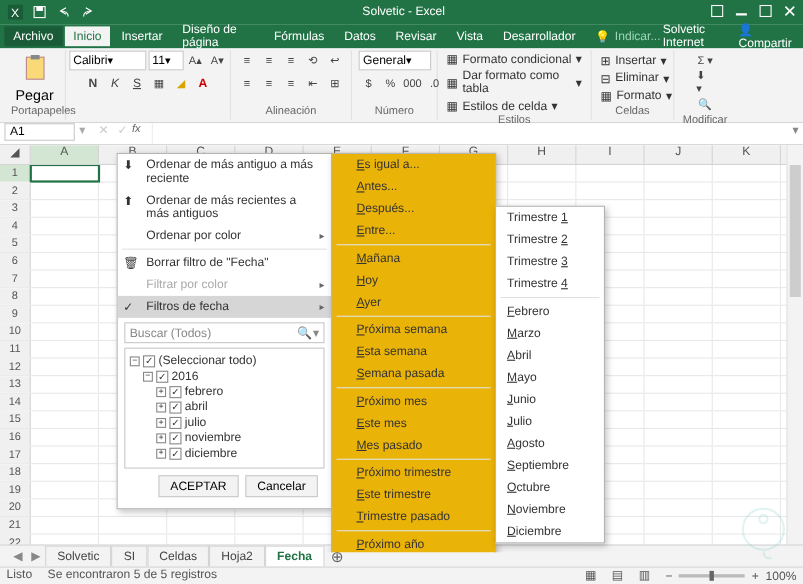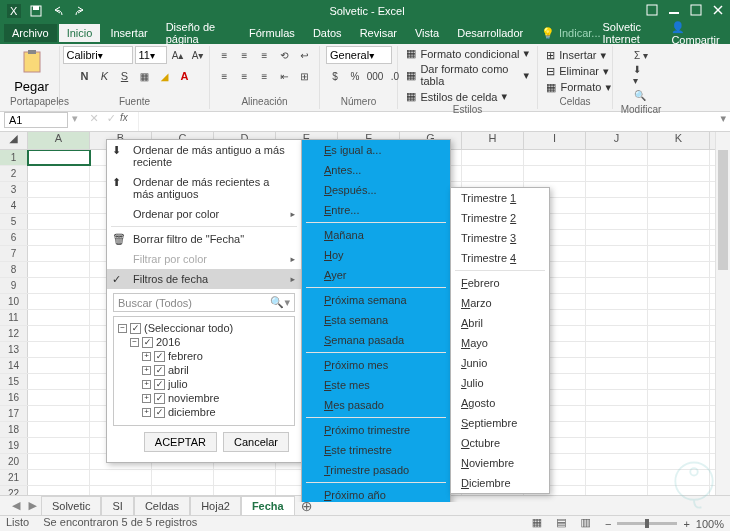--- a/index.html
+++ b/index.html
@@ -51,21 +51,21 @@
 .menu1 .checkarea{padding:4px 6px}
 .menu1 .searchbox{border:1px solid #c8c8c8;padding:2px 4px;display:flex;align-items:center;justify-content:space-between;color:#888}
 .menu1 .tree{border:1px solid #c8c8c8;margin-top:4px;padding:4px;height:110px;font-size:10px;color:#333}
 .menu1 .tree .node{padding:1px 0;display:flex;align-items:center;gap:3px}
 .menu1 .tree .ind1{padding-left:12px}
 .menu1 .tree .ind2{padding-left:24px}
 .menu1 .tog{width:9px;height:9px;border:1px solid #888;display:flex;align-items:center;justify-content:center;font-size:8px;line-height:8px}
 .menu1 .chk{width:11px;height:11px;border:1px solid #888;display:flex;align-items:center;justify-content:center;font-size:9px}
 .menu1 .btns{display:flex;gap:6px;justify-content:flex-end;padding:6px}
 .menu1 .btns button{padding:3px 10px;border:1px solid #c8c8c8;background:#f3f3f3;font-size:11px}
-.menu2{position:absolute;left:301px;top:7px;width:150px;background:#0ea5e9;border:1px solid #b5b5b5;box-shadow:2px 2px 6px rgba(0,0,0,.25);z-index:11}
+.menu2{position:absolute;left:301px;top:7px;width:150px;background:#eab308;border:1px solid #b5b5b5;box-shadow:2px 2px 6px rgba(0,0,0,.25);z-index:11}
 .menu2 .mitem{padding:4px 8px 4px 22px;color:#333;cursor:pointer;position:relative;font-size:11px}
 .menu2 .sep{height:1px;background:#e1e1e1;margin:2px 4px}
 .menu3{position:absolute;left:450px;top:55px;width:100px;background:#fff;border:1px solid #b5b5b5;box-shadow:2px 2px 6px rgba(0,0,0,.25);z-index:12}
 .menu3 .mitem{padding:4px 10px;color:#333;cursor:pointer;font-size:11px}
 .menu3 .sep{height:1px;background:#e1e1e1;margin:2px 4px}
 .tabstrip{position:absolute;bottom:16px;left:0;right:0;height:20px;background:#f3f3f3;border-top:1px solid #d4d4d4;display:flex;align-items:center;padding:0 8px;gap:0;font-size:11px}
 .tabstrip .navarr{color:#888;padding:0 4px}
 .tabstrip .stab{padding:3px 10px;border:1px solid #d4d4d4;border-bottom:none;background:#f3f3f3;color:#444}
 .tabstrip .stab.active{background:#fff;border-bottom:1px solid #fff;color:#217346;font-weight:600}
 .tabstrip .addtab{padding:0 6px;color:#666;font-size:14px}
@@ -174,21 +174,20 @@
         <span class="smallbtn">
             <u>S</u>
           </span>
         <span class="smallbtn">▦</span>
         <span class="smallbtn" style="color:#d9a400">◢</span>
         <span class="smallbtn" style="color:#c00">
             <b>A</b>
           </span>
       </div>
     </div>
-    <div class="glabel">Fuente</div>
   </div>
   <div class="rgroup" style="width:110px">
     <div class="gbody" style="flex-direction:column;gap:3px">
       <div class="btnrow">
         <span class="smallbtn">≡</span>
         <span class="smallbtn">≡</span>
         <span class="smallbtn">≡</span>
         <span class="smallbtn">⟲</span>
         <span class="smallbtn">↩</span>
       </div>

